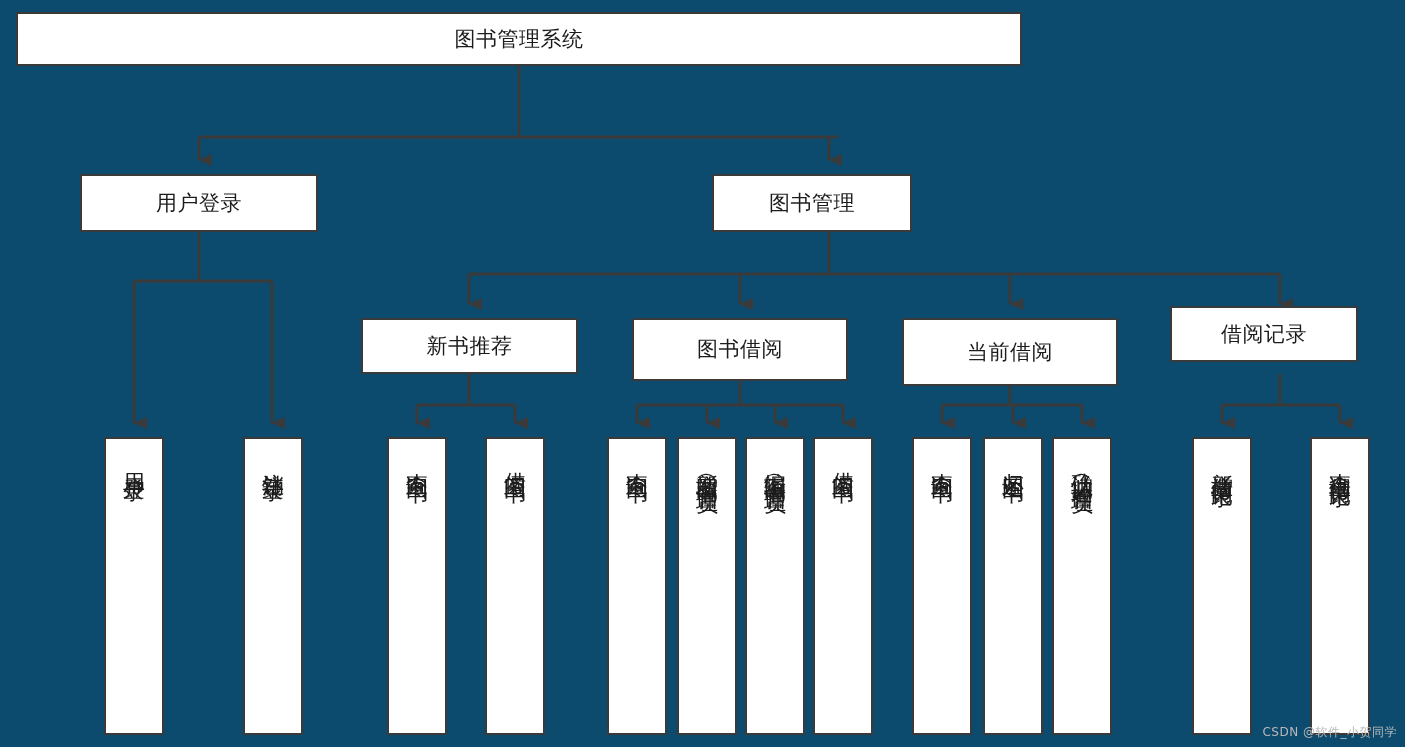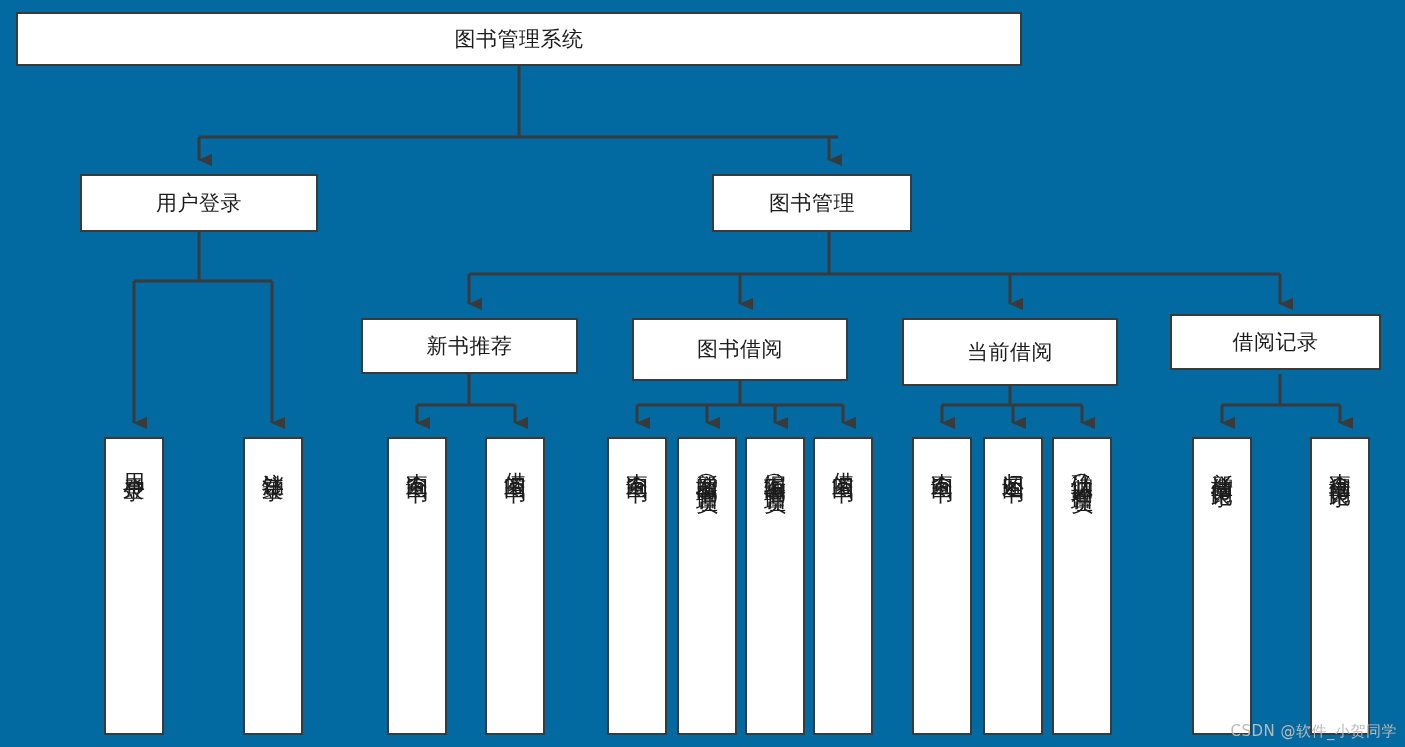--- a/index.html
+++ b/index.html
@@ -7,21 +7,21 @@
     padding: 0;
     background: #ffffff;
   }
   body {
     font-family: "DejaVu Sans", "Liberation Sans", sans-serif;
   }
   #canvas {
     position: relative;
     width: 1405px;
     height: 747px;
-    background: #0369a1;
+    background: #0c4a6e;
     overflow: hidden;
   }
   svg.wires {
     position: absolute;
     left: 0;
     top: 0;
     width: 1405px;
     height: 747px;
     pointer-events: none;
   }
@@ -52,21 +52,21 @@
     text-orientation: upright;
     font-size: 22px;
     letter-spacing: 3px;
     line-height: 1;
     white-space: nowrap;
   }
   .watermark {
     position: absolute;
     right: 8px;
     bottom: 6px;
-    font-size: 15px;
+    font-size: 12px;
     color: #b9b9b9;
     letter-spacing: 0.5px;
     white-space: nowrap;
   }
 </style>
 </head>
 <body>
 
 <div id="canvas">
 
@@ -133,21 +133,21 @@
 
   <div class="node h" style="left:361px; top:318px; width:217px; height:56px;">
     <span class="label">新书推荐</span>
   </div>
   <div class="node h" style="left:632px; top:318px; width:216px; height:63px;">
     <span class="label">图书借阅</span>
   </div>
   <div class="node h" style="left:902px; top:318px; width:216px; height:68px;">
     <span class="label">当前借阅</span>
   </div>
-  <div class="node h" style="left:1170px; top:314px; width:211px; height:56px;">
+  <div class="node h" style="left:1170px; top:306px; width:188px; height:56px;">
     <span class="label">借阅记录</span>
   </div>
 
   <div class="node v" style="left:104px; top:437px; width:60px; height:298px;">
     <span class="label">用户登录</span>
   </div>
   <div class="node v" style="left:243px; top:437px; width:60px; height:298px;">
     <span class="label">注销登录</span>
   </div>
   <div class="node v" style="left:387px; top:437px; width:60px; height:298px;">

